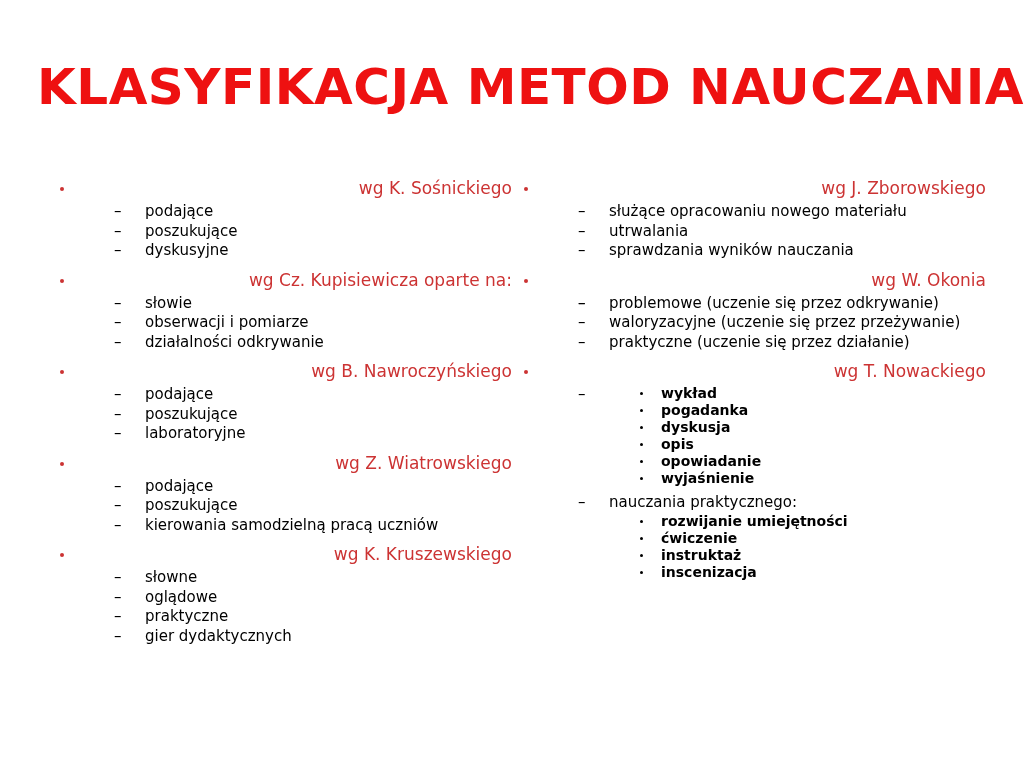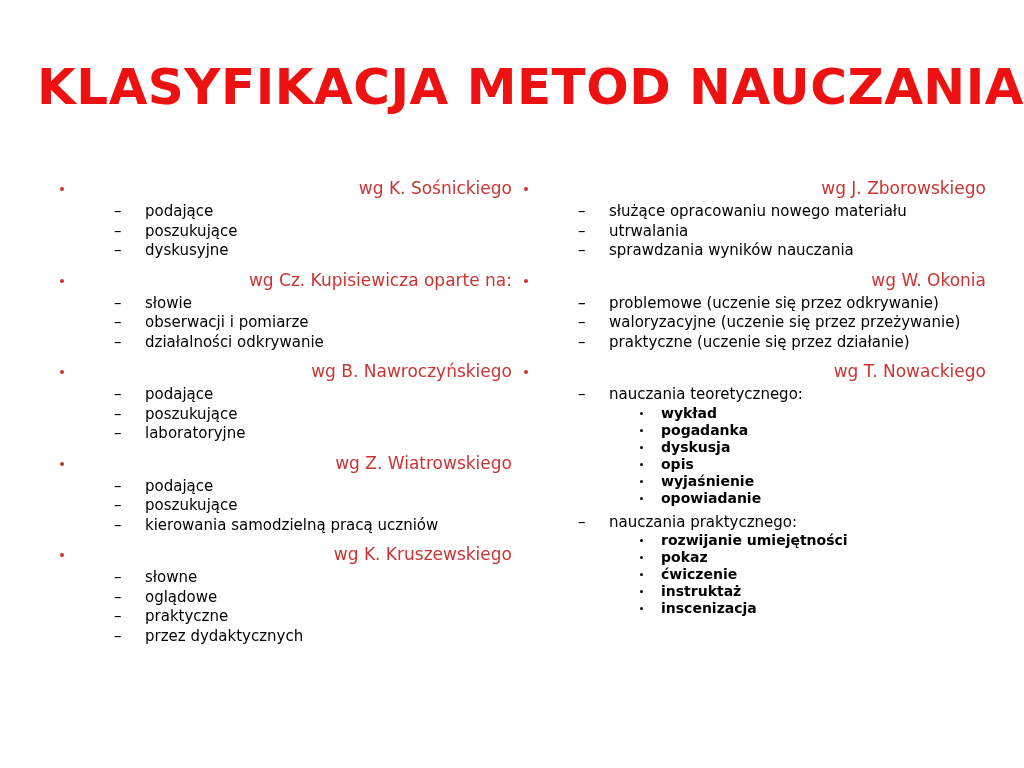--- a/index.html
+++ b/index.html
@@ -161,21 +161,21 @@
             <div class="lvl2"><span class="dash">–</span><span>poszukujące</span></div>
             <div class="lvl2"><span class="dash">–</span><span>kierowania samodzielną pracą uczniów</span></div>
           </div>
         </div>
         <div class="group">
           <div class="lvl1"><span class="bullet"></span><span>wg K. Kruszewskiego</span></div>
           <div class="sublist">
             <div class="lvl2"><span class="dash">–</span><span>słowne</span></div>
             <div class="lvl2"><span class="dash">–</span><span>oglądowe</span></div>
             <div class="lvl2"><span class="dash">–</span><span>praktyczne</span></div>
-            <div class="lvl2"><span class="dash">–</span><span>przez dydaktycznych</span></div>
+            <div class="lvl2"><span class="dash">–</span><span>gier dydaktycznych</span></div>
           </div>
         </div>
       </div>
 
     <div class="column right" id="right-column">
         <div class="group">
           <div class="lvl1"><span class="bullet"></span><span>wg J. Zborowskiego</span></div>
           <div class="sublist">
             <div class="lvl2"><span class="dash">–</span><span>służące opracowaniu nowego materiału</span></div>
             <div class="lvl2"><span class="dash">–</span><span>utrwalania</span></div>
@@ -187,33 +187,32 @@
           <div class="sublist">
             <div class="lvl2"><span class="dash">–</span></div>
             <div class="lvl2"><span class="dash">–</span><span>problemowe (uczenie się przez odkrywanie)</span></div>
             <div class="lvl2"><span class="dash">–</span><span>waloryzacyjne (uczenie się przez przeżywanie)</span></div>
             <div class="lvl2"><span class="dash">–</span><span>praktyczne (uczenie się przez działanie)</span></div>
           </div>
         </div>
         <div class="group">
           <div class="lvl1"><span class="bullet"></span><span>wg T. Nowackiego</span></div>
           <div class="sublist">
-            <div class="lvl2"><span class="dash">–</span><span>nauczania teoretycznego:</span></div>
+            <div class="lvl2"><span class="dash">–</span></div>
             <div class="sublist3">
               <div class="lvl3"><span class="bullet3"></span><span>wykład</span></div>
               <div class="lvl3"><span class="bullet3"></span><span>pogadanka</span></div>
               <div class="lvl3"><span class="bullet3"></span><span>dyskusja</span></div>
               <div class="lvl3"><span class="bullet3"></span><span>opis</span></div>
+              <div class="lvl3"><span class="bullet3"></span><span>opowiadanie</span></div>
               <div class="lvl3"><span class="bullet3"></span><span>wyjaśnienie</span></div>
-              <div class="lvl3"><span class="bullet3"></span><span>opowiadanie</span></div>
             </div>
             <div class="lvl2 spaced"><span class="dash">–</span><span>nauczania praktycznego:</span></div>
             <div class="sublist3">
               <div class="lvl3"><span class="bullet3"></span><span>rozwijanie umiejętności</span></div>
-              <div class="lvl3"><span class="bullet3"></span><span>pokaz</span></div>
               <div class="lvl3"><span class="bullet3"></span><span>ćwiczenie</span></div>
               <div class="lvl3"><span class="bullet3"></span><span>instruktaż</span></div>
               <div class="lvl3"><span class="bullet3"></span><span>inscenizacja</span></div>
             </div>
           </div>
         </div>
       </div>
 
   </div>
 

